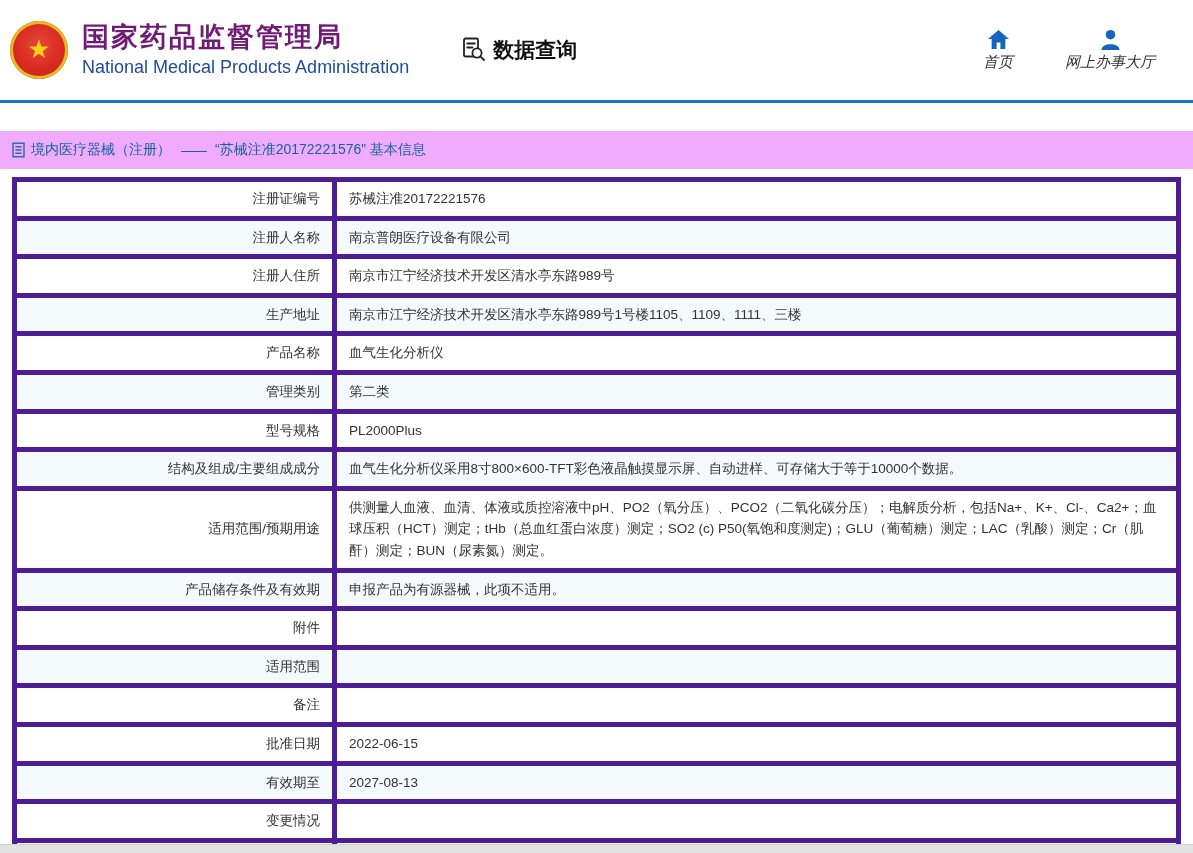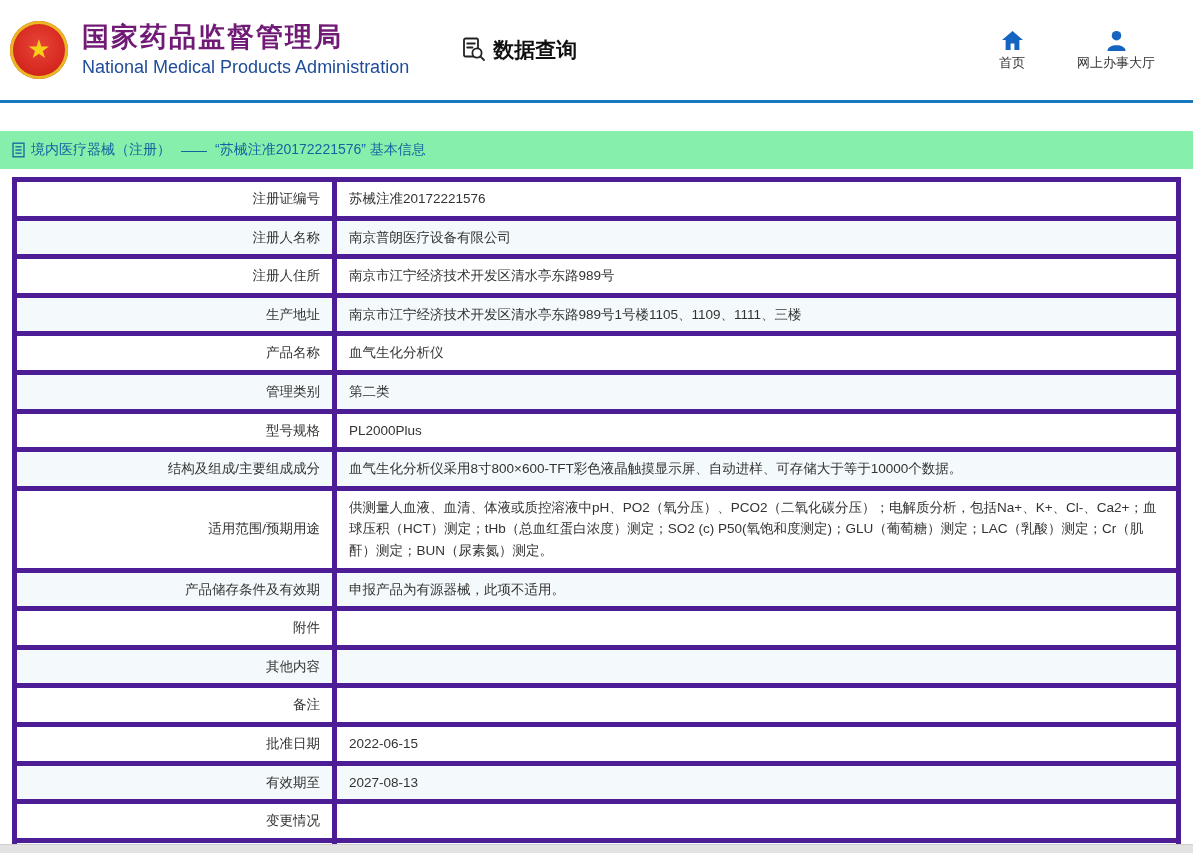--- a/index.html
+++ b/index.html
@@ -35,29 +35,29 @@
   }
   .org-en { font-size: 18px; color: #204c9a; margin-top: 3px; }
 
   .query-block { margin-left: 52px; display: flex; align-items: flex-start; }
   .query-icon { display: inline-flex; margin-right: 5px; }
   .query-text { font-size: 21px; font-weight: bold; color: #111; }
 
   .nav { margin-left: auto; display: flex; gap: 52px; }
   .nav-item { text-align: center; cursor: pointer; }
   .nav-icon { height: 22px; display: flex; align-items: flex-end; justify-content: center; }
-  .nav-label { font-size: 13px; color: #333; margin-top: 3px; white-space: nowrap; }
+  .nav-label { font-size: 15px; color: #333; margin-top: 3px; white-space: nowrap; font-style: italic; }
 
   .blue-line { height: 3px; background: #1878be; }
 
   
   .title-bar {
     margin-top: 28px;
     height: 38px;
-    background: #86efac;
+    background: #f0abfc;
     display: flex;
     align-items: center;
     padding: 0 12px;
     color: #1464a0;
     font-size: 14px;
   }
   .doc-icon { display: inline-flex; margin-right: 6px; }
   .crumb-sep { margin: 0 10px; letter-spacing: -2px; }
 
   
@@ -204,21 +204,21 @@
         </tr>
         <tr class="alt">
           <td class="label-cell">产品储存条件及有效期</td>
           <td class="value-cell">申报产品为有源器械，此项不适用。</td>
         </tr>
         <tr>
           <td class="label-cell">附件</td>
           <td class="value-cell"></td>
         </tr>
         <tr class="alt">
-          <td class="label-cell">其他内容</td>
+          <td class="label-cell">适用范围</td>
           <td class="value-cell"></td>
         </tr>
         <tr>
           <td class="label-cell">备注</td>
           <td class="value-cell"></td>
         </tr>
         <tr>
           <td class="label-cell">批准日期</td>
           <td class="value-cell">2022-06-15</td>
         </tr>

